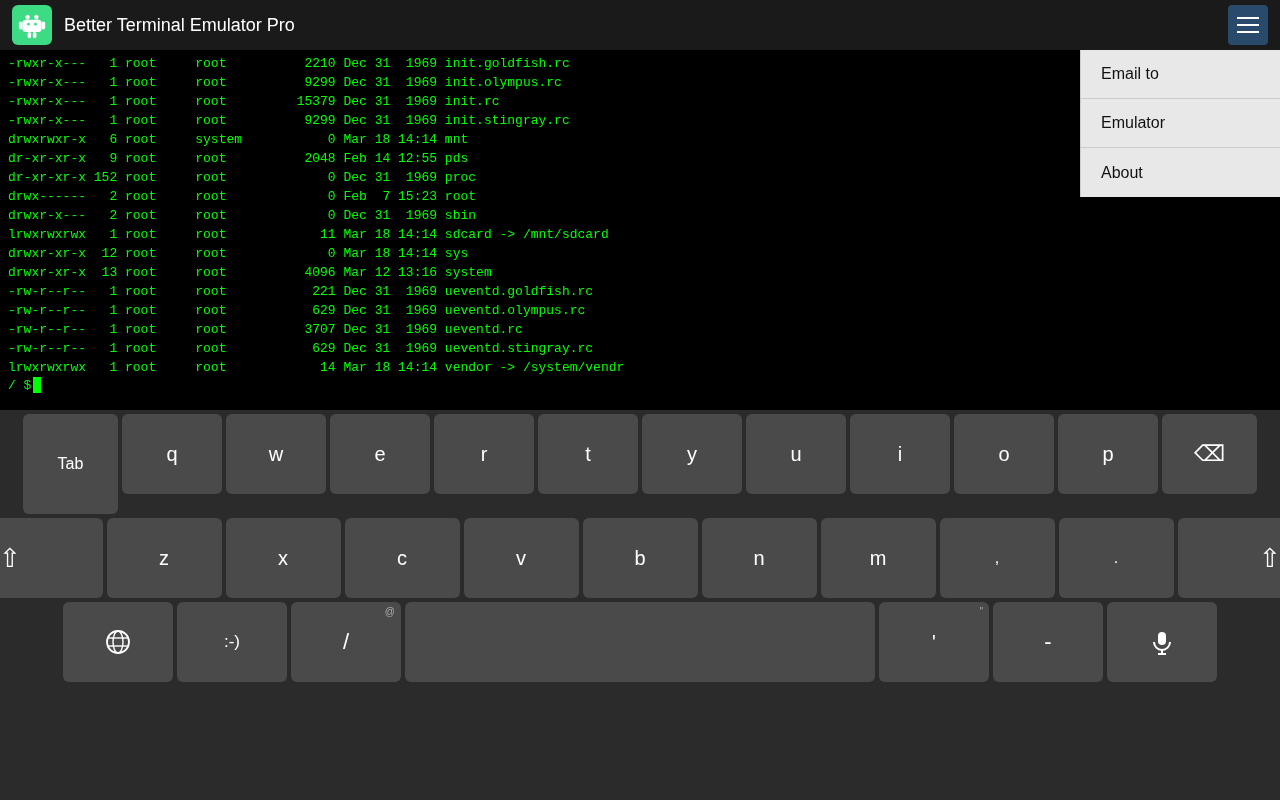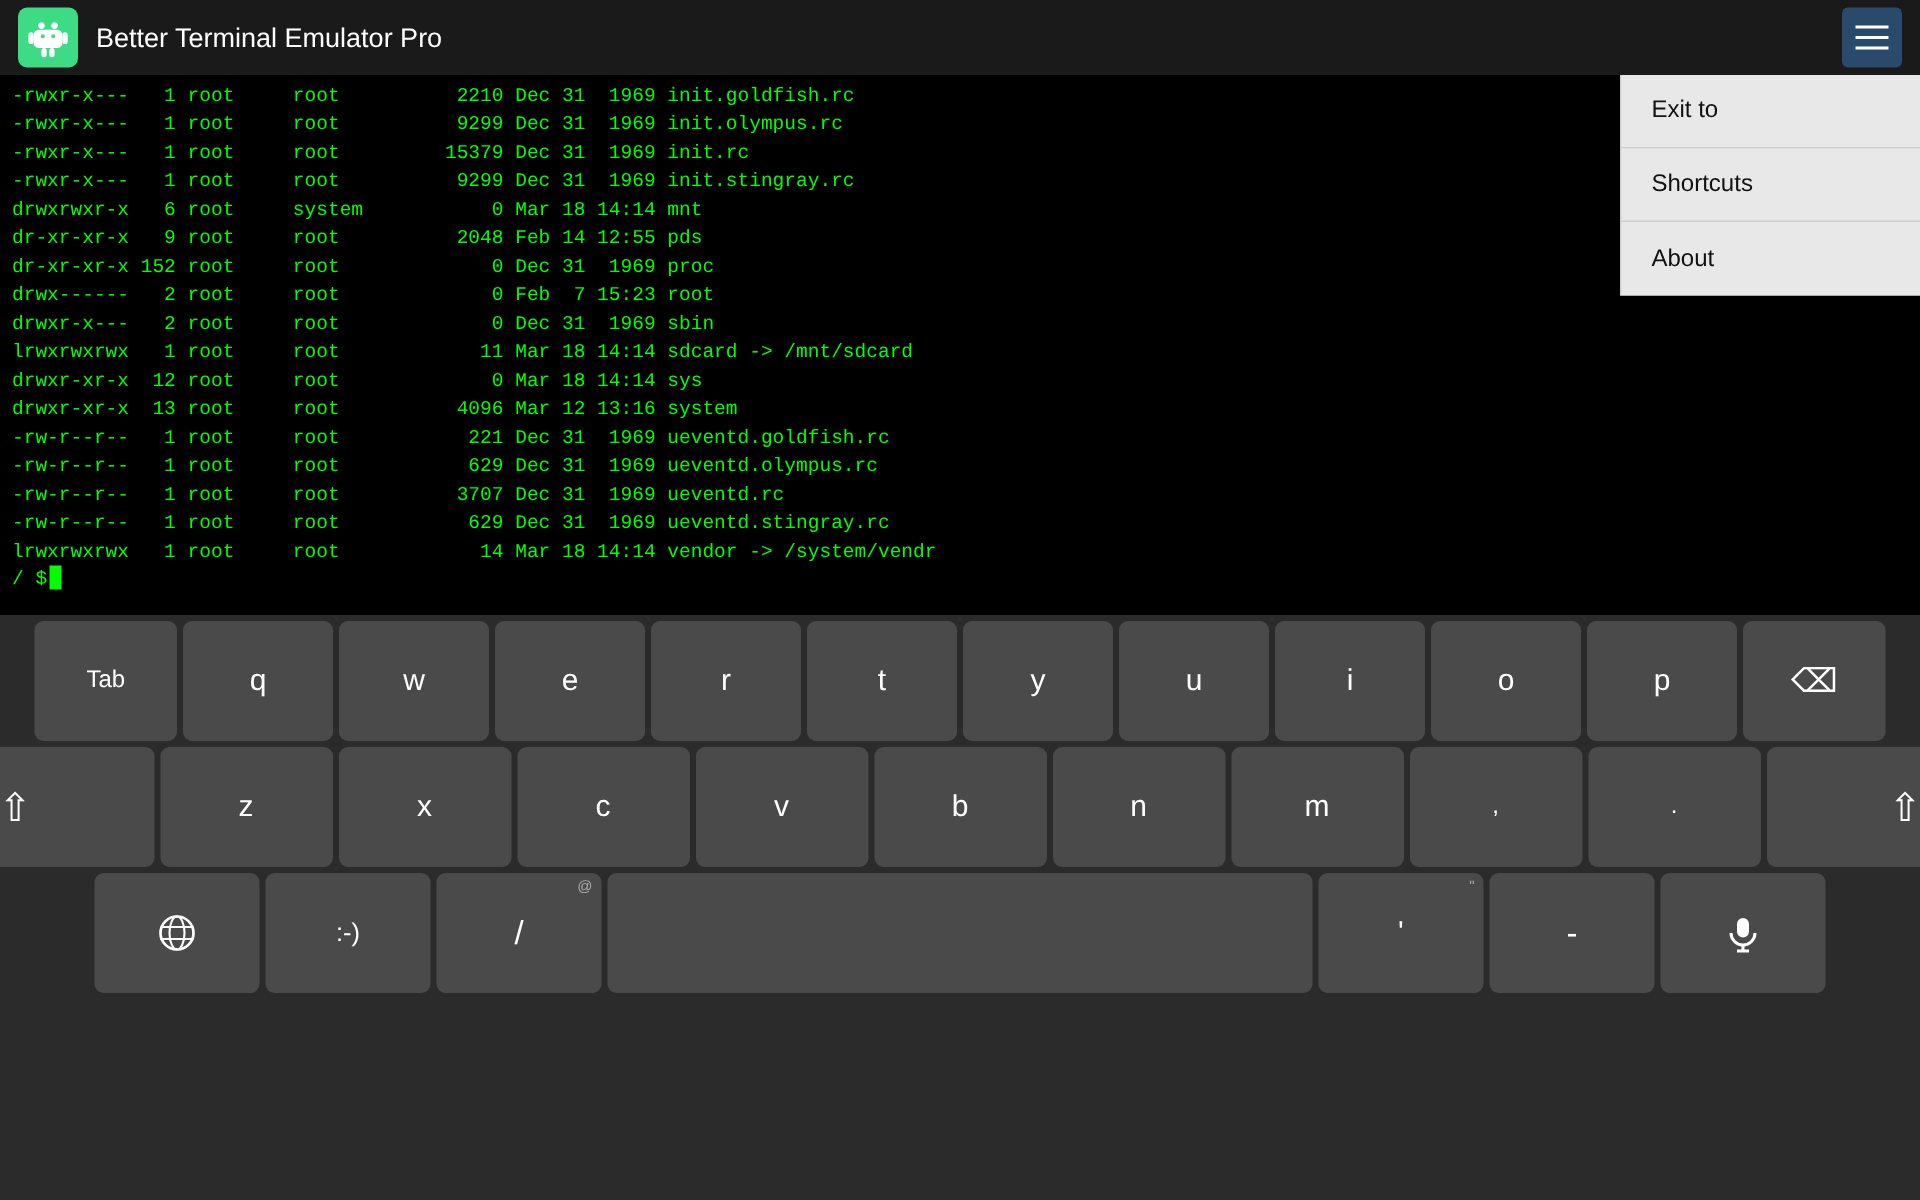--- a/index.html
+++ b/index.html
@@ -223,30 +223,30 @@
 <div id="terminal-section">
   <div id="terminal">
     <div id="terminal-content"><div>-rwxr-x---   1 root     root          2210 Dec 31  1969 init.goldfish.rc</div><div>-rwxr-x---   1 root     root          9299 Dec 31  1969 init.olympus.rc</div><div>-rwxr-x---   1 root     root         15379 Dec 31  1969 init.rc</div><div>-rwxr-x---   1 root     root          9299 Dec 31  1969 init.stingray.rc</div><div>drwxrwxr-x   6 root     system           0 Mar 18 14:14 mnt</div><div>dr-xr-xr-x   9 root     root          2048 Feb 14 12:55 pds</div><div>dr-xr-xr-x 152 root     root             0 Dec 31  1969 proc</div><div>drwx------   2 root     root             0 Feb  7 15:23 root</div><div>drwxr-x---   2 root     root             0 Dec 31  1969 sbin</div><div>lrwxrwxrwx   1 root     root            11 Mar 18 14:14 sdcard -&gt; /mnt/sdcard</div><div>drwxr-xr-x  12 root     root             0 Mar 18 14:14 sys</div><div>drwxr-xr-x  13 root     root          4096 Mar 12 13:16 system</div><div>-rw-r--r--   1 root     root           221 Dec 31  1969 ueventd.goldfish.rc</div><div>-rw-r--r--   1 root     root           629 Dec 31  1969 ueventd.olympus.rc</div><div>-rw-r--r--   1 root     root          3707 Dec 31  1969 ueventd.rc</div><div>-rw-r--r--   1 root     root           629 Dec 31  1969 ueventd.stingray.rc</div><div>lrwxrwxrwx   1 root     root            14 Mar 18 14:14 vendor -&gt; /system/vendr</div></div>
     <div id="cursor-line">
       <span style="color:#00ff00; font-size:13px;">/ $ </span>
         <span id="cursor"></span>
     </div>
   </div>
 
   <div id="dropdown-menu">
-    <div class="menu-item">Exit to</div>
-    <div class="menu-item">Shortcuts</div>
+    <div class="menu-item">Email to</div>
+    <div class="menu-item">Emulator</div>
     <div class="menu-item">About</div>
   </div>
 </div>
 
 <div id="keyboard">
 
   <div class="key-row row1">
-    <div class="key key-tab" style="width:95px;height:80px;font-size:16px;">Tab</div>
+    <div class="key key-tab" style="width:95px;height:100px;font-size:16px;">Tab</div>
     <div class="key" style="width:100px;height:80px;">q</div>
     <div class="key" style="width:100px;height:80px;">w</div>
     <div class="key" style="width:100px;height:80px;">e</div>
     <div class="key" style="width:100px;height:80px;">r</div>
     <div class="key" style="width:100px;height:80px;">t</div>
     <div class="key" style="width:100px;height:80px;">y</div>
     <div class="key" style="width:100px;height:80px;">u</div>
     <div class="key" style="width:100px;height:80px;">i</div>
     <div class="key" style="width:100px;height:80px;">o</div>
     <div class="key" style="width:100px;height:80px;">p</div>

